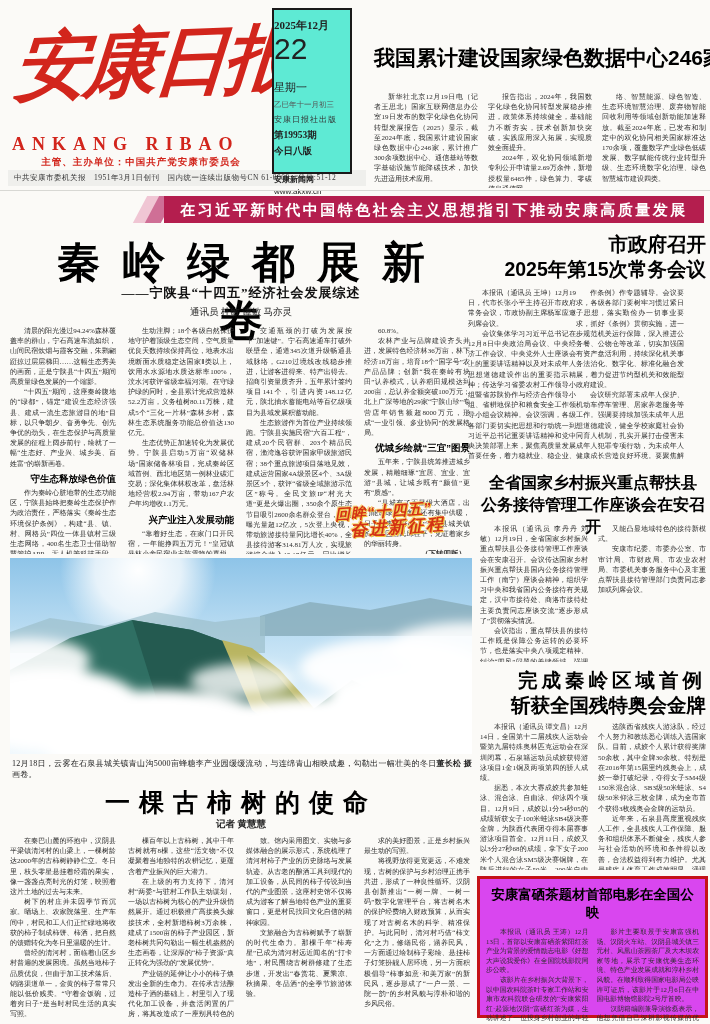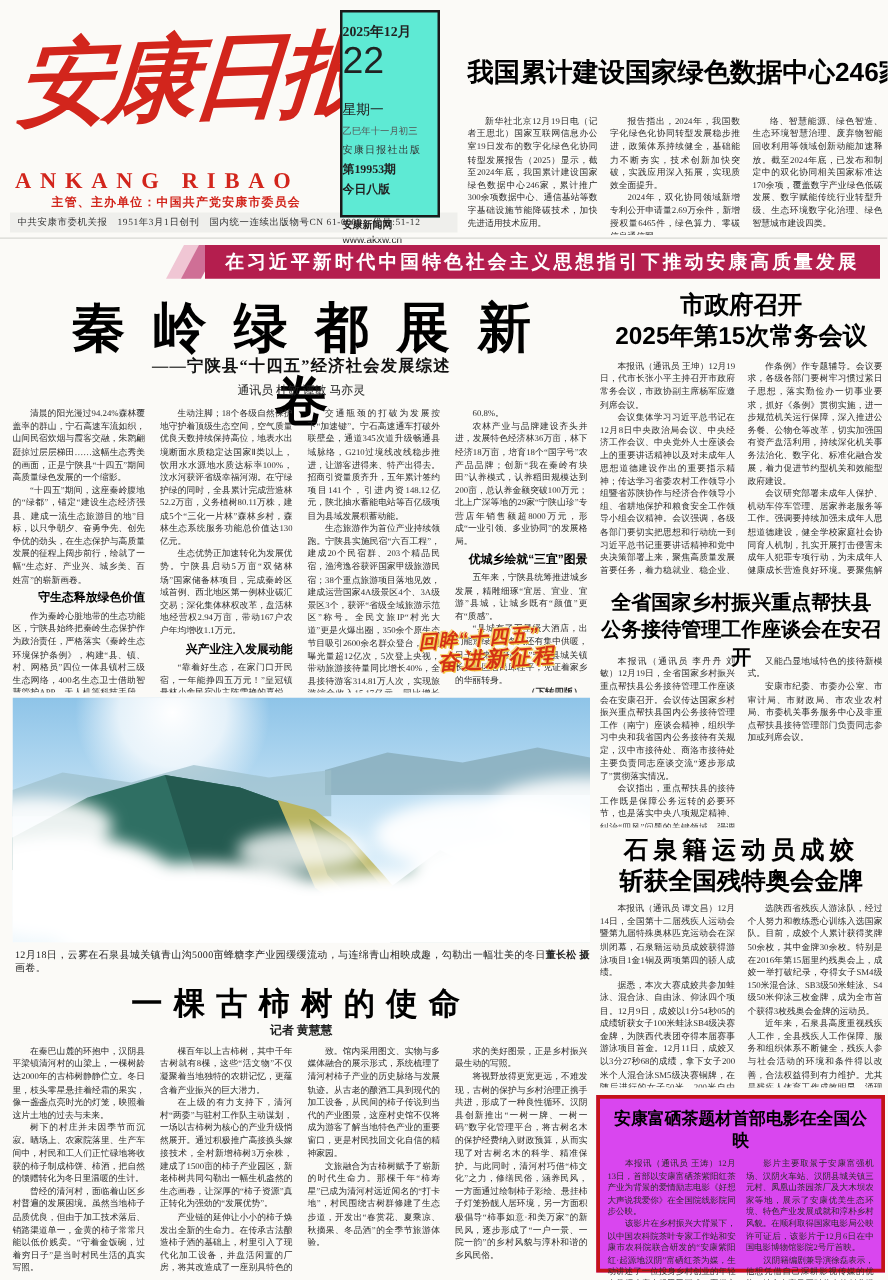--- a/index.html
+++ b/index.html
@@ -20,21 +20,21 @@
 .datebox .pub{font-size:8px;color:#333;margin-top:4px;letter-spacing:1px}
 .datebox .issue{font-size:9.5px;font-weight:bold;margin-top:4px}
 .datebox .pages{font-size:9.5px;font-weight:bold;margin-top:3px}
 .datebox .site{font-size:8px;margin-top:16px;font-weight:bold}
 .datebox .url{font-size:8px;margin-top:2px;font-family:"Liberation Sans",sans-serif}
 
 .h-top{font-size:21px;font-weight:900;font-family:"Liberation Sans",sans-serif;letter-spacing:0;white-space:nowrap;color:#000}
 .h-lead{font-size:43px;font-weight:900;letter-spacing:22px;padding-left:22px;text-align:center;color:#000;font-family:Liberation Serif, serif}
 .h-sub{font-size:13px;font-weight:bold;text-align:center;letter-spacing:1px;color:#111}
 .byline{font-size:9.5px;text-align:center;color:#222}
-.h-right{font-size:19.5px;font-weight:900;text-align:center;font-family:"Liberation Sans",sans-serif;color:#000;line-height:25px}
+.h-right{font-size:19.5px;font-weight:900;text-align:right;font-family:"Liberation Sans",sans-serif;color:#000;line-height:25px}
 .h-right2{font-size:16px;font-weight:900;text-align:center;font-family:"Liberation Sans",sans-serif;color:#000;line-height:22px}
 
 .colrow{display:flex;overflow:hidden}
 .col{overflow:hidden;font-size:7px;line-height:10.2px;text-align:justify;color:#2c2c2c}
 .col p{text-indent:14px}
 .subhead{font-family:"Liberation Sans",sans-serif;font-weight:bold;font-size:9.5px;text-align:right;margin:5px 0 4px;color:#000;text-indent:0}
 .jump{text-align:right;font-weight:bold;font-size:7.5px;padding-right:4px}
 
 .banner{background:#b41e4e;color:#fff;font-family:"Liberation Sans",sans-serif;font-weight:bold;font-size:15px;letter-spacing:2.5px;text-align:center;line-height:27px;white-space:nowrap}
 .stripe{position:absolute;top:0;height:27px;width:16px;transform:skewX(-28deg)}
@@ -207,21 +207,21 @@
   <div class="col" style="width:106px">
       <p>求的美好图景，正是乡村振兴最生动的写照。</p>
       <p>将视野放得更宽更远，不难发现，古树的保护与乡村治理正携手共进，形成了一种良性循环。汉阴县创新推出“一树一牌、一树一码”数字化管理平台，将古树名木的保护经费纳入财政预算，从而实现了对古树名木的科学、精准保护。与此同时，清河村巧借“柿文化”之力，修缮民俗，涵养民风，一方面通过绘制柿子彩绘、悬挂柿子灯笼扮靓人居环境，另一方面积极倡导“柿事如意·和美万家”的新民风，逐步形成了“一户一景、一院一韵”的乡村风貌与淳朴和谐的乡风民俗。</p>
     </div>
 </div>
 
 <div class="abs" style="left:480px;top:232px;width:226px">
   <div class="h-right">市政府召开</div>
   <div class="h-right">2025年第15次常务会议</div>
 </div>
-<div class="abs colrow" style="left:480px;top:288px;width:226px;height:172px;gap:10px">
+<div class="abs colrow" style="left:468px;top:288px;width:226px;height:172px;">
   <div class="col" style="width:108px">
       <p>本报讯（通讯员 王坤）12月19日，代市长张小平主持召开市政府常务会议，市政协副主席杨军应邀列席会议。</p>
       <p>会议集体学习习近平总书记在12月8日中央政治局会议、中央经济工作会议、中央党外人士座谈会上的重要讲话精神以及对未成年人思想道德建设作出的重要指示精神；传达学习省委农村工作领导小组暨省苏陕协作与经济合作领导小组、省耕地保护和粮食安全工作领导小组会议精神。会议强调，各级各部门要切实把思想和行动统一到习近平总书记重要讲话精神和党中央决策部署上来，聚焦高质量发展首要任务，着力稳就业、稳企业、稳市场、稳预期，奋力完成全年经济社会发展目标任务，确保“十五五”实现良好开局。</p>
     </div>
   <div class="col" style="width:108px">
       <p>作条例》作专题辅导。会议要求，各级各部门要树牢习惯过紧日子思想，落实勤俭办一切事业要求，抓好《条例》贯彻实施，进一步规范机关运行保障，深入推进公务餐、公物仓等改革，切实加强国有资产盘活利用，持续深化机关事务法治化、数字化、标准化融合发展，着力促进节约型机关和效能型政府建设。</p>
       <p>会议研究部署未成年人保护、机动车停车管理、居家养老服务等工作。强调要持续加强未成年人思想道德建设，健全学校家庭社会协同育人机制，扎实开展打击侵害未成年人犯罪专项行动，为未成年人健康成长营造良好环境。要聚焦解决停车供需矛盾，科学合理配置停车资源，更好满足群众合理停车需求。要积极应对人口老龄化，不断优化资源配置，配套完善服务供给体系，促进养老服务高质量发展。会议还研究了其他事项。</p>
     </div>
 </div>
 
@@ -234,21 +234,21 @@
       <p>本报讯（通讯员 李丹丹 刘敏）12月19日，全省国家乡村振兴重点帮扶县公务接待管理工作座谈会在安康召开。会议传达国家乡村振兴重点帮扶县国内公务接待管理工作（南宁）座谈会精神，组织学习中央和我省国内公务接待有关规定，汉中市接待处、商洛市接待处主要负责同志座谈交流“逐步形成了”贯彻落实情况。</p>
       <p>会议指出，重点帮扶县的接待工作既是保障公务运转的必要环节，也是落实中央八项规定精神、纠治“四风”问题的关键领域。强调重点帮扶县做好接待工作首先要把握政治属性和地域定位，解放思想，破除老观念，立足县域实际，探索符合接待工作新形势新要求、</p>
     </div>
   <div class="col" style="width:108px">
       <p>又能凸显地域特色的接待新模式。</p>
       <p>安康市纪委、市委办公室、市审计局、市财政局、市农业农村局、市委机关事务服务中心及非重点帮扶县接待管理部门负责同志参加或列席会议。</p>
     </div>
 </div>
 
 <div class="abs" style="left:480px;top:668px;width:226px">
-  <div class="h-right" style="letter-spacing:4px">石泉籍运动员成姣</div>
+  <div class="h-right" style="letter-spacing:4px">完成秦岭区域首例</div>
   <div class="h-right">斩获全国残特奥会金牌</div>
 </div>
 <div class="abs colrow" style="left:480px;top:722px;width:226px;height:148px;gap:10px">
   <div class="col" style="width:108px">
       <p>本报讯（通讯员 谭文昌）12月14日，全国第十二届残疾人运动会暨第九届特殊奥林匹克运动会在深圳闭幕，石泉籍运动员成姣获得游泳项目1金1铜及两项第四的骄人成绩。</p>
       <p>据悉，本次大赛成姣共参加蛙泳、混合泳、自由泳、仰泳四个项目。12月9日，成姣以1分54秒05的成绩斩获女子100米蛙泳SB4级决赛金牌，为陕西代表团夺得本届赛事游泳项目首金。12月11日，成姣又以3分27秒68的成绩，拿下女子200米个人混合泳SM5级决赛铜牌，在随后进行的女子50米、200米自由泳、50米仰泳项目中均获得第四名。</p>
     </div>
   <div class="col" style="width:108px">
       <p>选陕西省残疾人游泳队，经过个人努力和教练悉心训练入选国家队。目前，成姣个人累计获得奖牌50余枚，其中金牌30余枚。特别是在2016年第15届里约残奥会上，成姣一举打破纪录，夺得女子SM4级150米混合泳、SB3级50米蛙泳、S4级50米仰泳三枚金牌，成为全市首个获得3枚残奥会金牌的运动员。</p>
       <p>近年来，石泉县高度重视残疾人工作，全县残疾人工作保障、服务和组织体系不断健全，残疾人参与社会活动的环境和条件得以改善，合法权益得到有力维护。尤其是残疾人体育工作成效明显，涌现出一大批以夏江波、成姣为代表的石泉籍优秀运动员，先后在残奥会、全国残疾人运动会等大型综合运动会中崭露头角，屡获佳绩，展现了石泉健儿的良好风采。</p>

